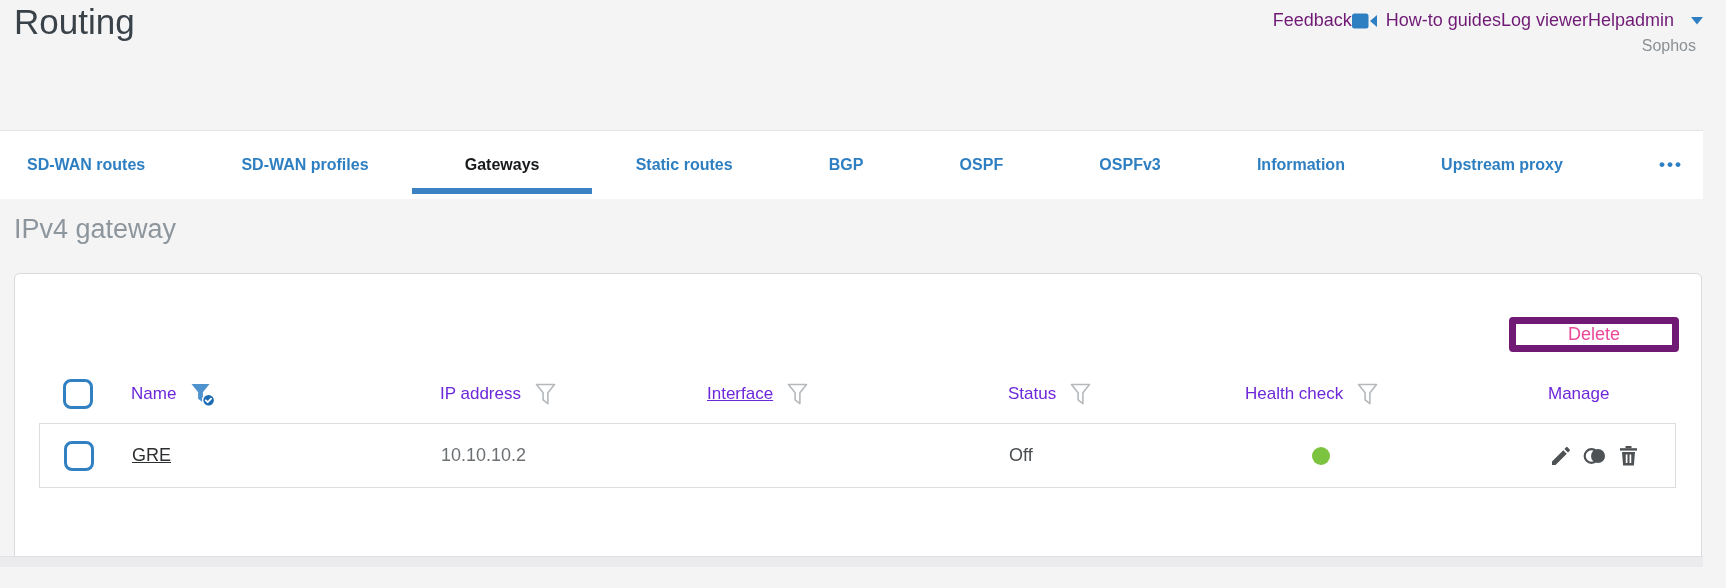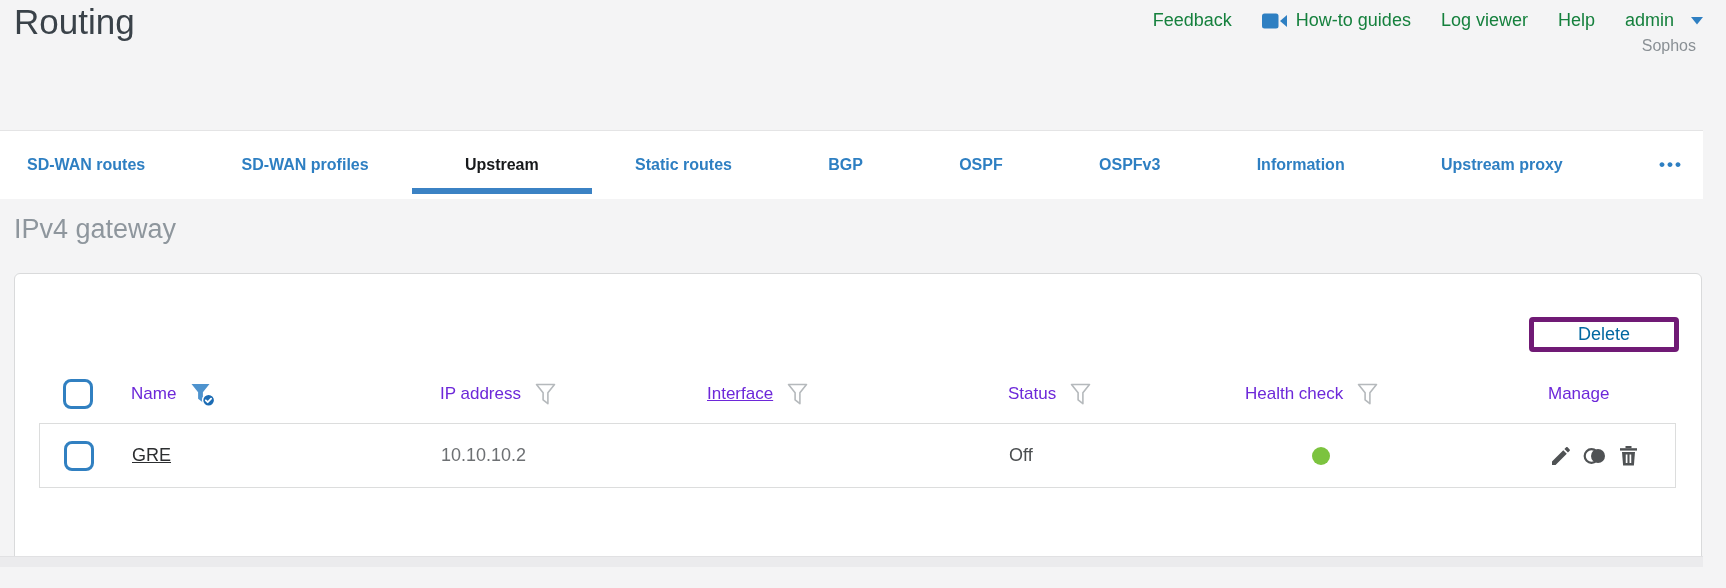--- a/index.html
+++ b/index.html
@@ -14,22 +14,22 @@
   .content { width:1703px; position:relative; }
 
   
   .page-header { height:130px; position:relative; }
   .page-title {
     position:absolute; left:14px; top:2px;
     font-size:35px; font-weight:300; color:#3a4249;
   }
   .top-nav {
     position:absolute; top:10px; right:0;
-    display:flex; align-items:center; gap:30px;
-    font-size:18px; color:#15803d;
+    display:flex; align-items:center; 
+    font-size:18px; color:#701a75;
   }
   .top-nav .nav-item { cursor:pointer; display:flex; align-items:center; gap:9px; }
   .videocam-icon svg { display:block; }
   .caret-icon { margin-left:8px; display:inline-flex; }
   .account-name {
     position:absolute; top:37px; right:7px;
     font-size:16px; color:#8a9095;
   }
 
   
@@ -70,21 +70,21 @@
   .toolbar {
     display:flex; justify-content:flex-end; gap:8px;
     padding:43px 22px 0 0;
   }
   .btn {
     height:35px; border-radius:4px; font-size:18px;
     display:flex; align-items:center; justify-content:center;
     cursor:pointer; font-family:inherit;
   }
   .btn-add { width:128px; background:#4285c4; border:1px solid #4285c4; color:#fff; }
-  .btn-delete { width:150px; background:#fff; border:5px solid #701a75; color:#0369a1; }
+  .btn-delete { width:170px; background:#fff; border:7px solid #701a75; color:#ec4899; }
 
   
   .thead {
     display:flex; align-items:center;
     height:58px; margin-top:13px; padding-left:48px;
     color:#6d28d9; font-size:17px;
   }
   .hcell { display:flex; align-items:center; gap:14px; }
   .col-check  { width:68px; }
   .col-name   { width:309px; }
@@ -162,21 +162,21 @@
             </svg>
         </span>
       </span>
     </div>
     <div class="account-name">Sophos</div>
   </div>
 
   <div class="tab-bar">
     <div class="tab">SD-WAN routes</div>
     <div class="tab">SD-WAN profiles</div>
-    <div class="tab active">Upstream</div>
+    <div class="tab active">Gateways</div>
     <div class="tab">Static routes</div>
     <div class="tab">BGP</div>
     <div class="tab">OSPF</div>
     <div class="tab">OSPFv3</div>
     <div class="tab">Information</div>
     <div class="tab">Upstream proxy</div>
     <div class="tab-more">•••</div>
   </div>
 
   <div class="section-heading">IPv4 gateway</div>

